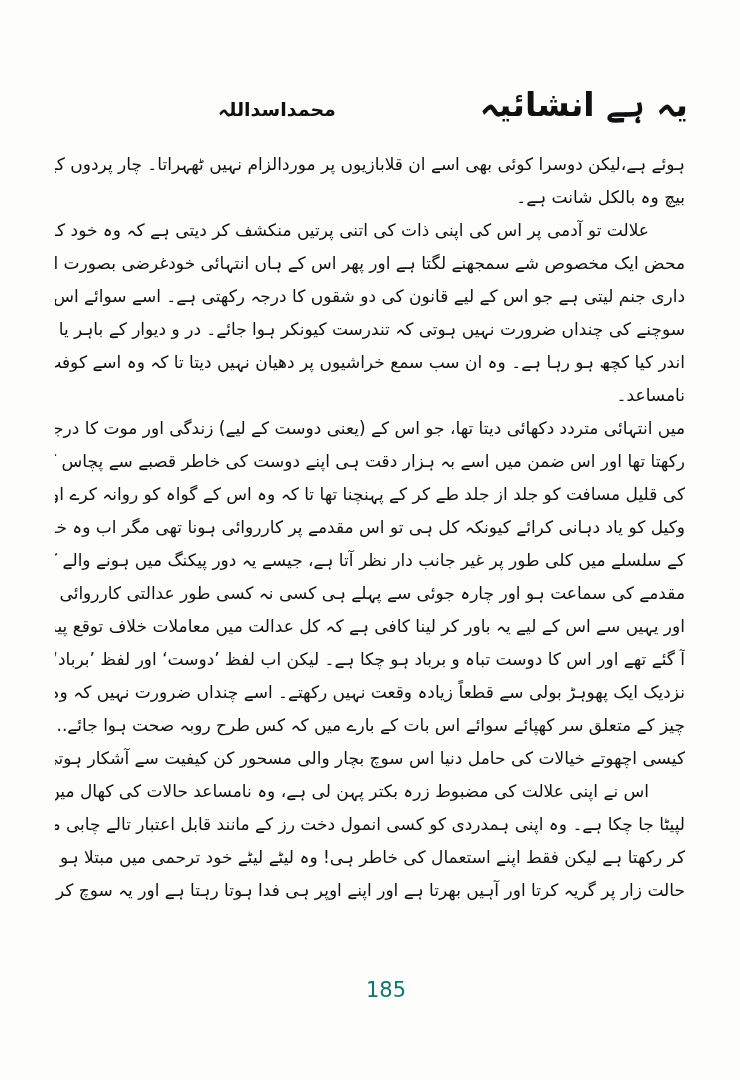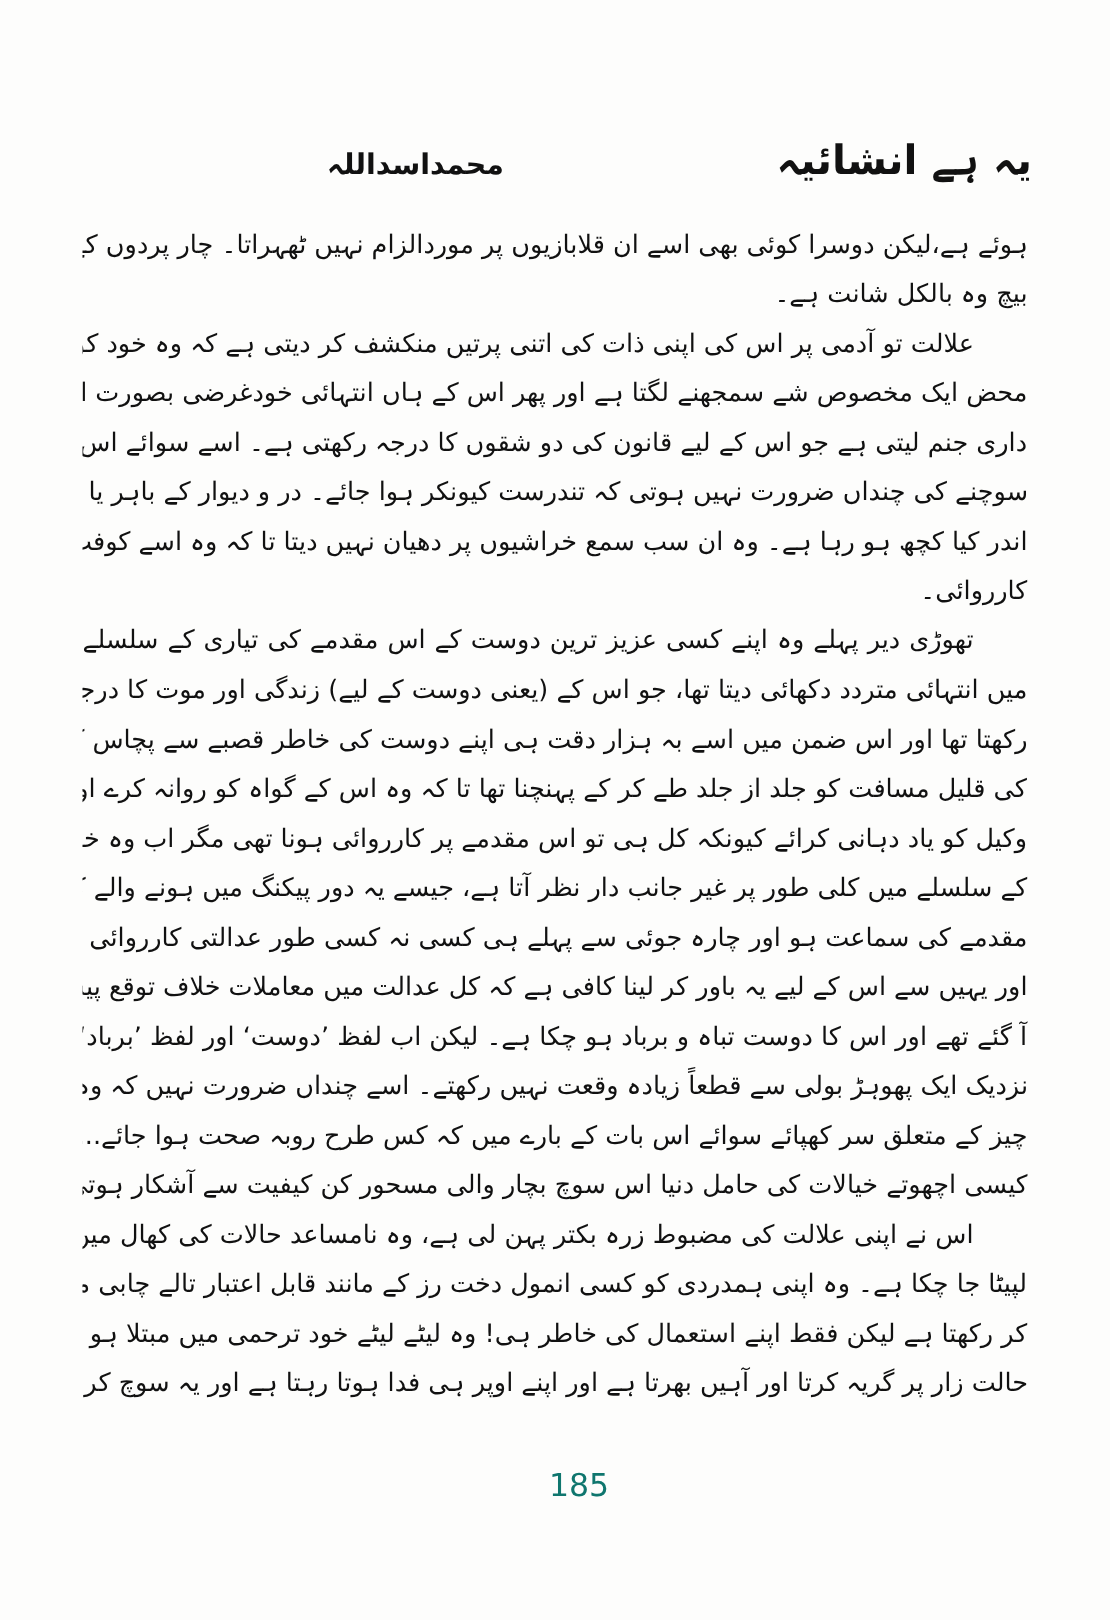--- a/index.html
+++ b/index.html
@@ -15,21 +15,21 @@
     color: #111;
   }
   .header {
     display: flex;
     direction: rtl;
     justify-content: space-between;
     align-items: baseline;
     padding: 70px 52px 0 218px;
   }
   .book-title {
-    font-size: 27px;
+    font-size: 33px;
     font-weight: bold;
     direction: rtl;
     white-space: nowrap;
     letter-spacing: -0.5px;
   }
   .author-name {
     font-size: 19px;
     font-weight: bold;
     direction: rtl;
     white-space: nowrap;
@@ -83,25 +83,24 @@
       <div class="line">ہوئے ہے،لیکن دوسرا کوئی بھی اسے ان قلابازیوں پر موردالزام نہیں ٹھہراتا۔ چار پردوں کے</div>
       <div class="line para-end">بیچ وہ بالکل شانت ہے۔</div>
     </div>
 
     <div class="para">
       <div class="line indent">علالت تو آدمی پر اس کی اپنی ذات کی اتنی پرتیں منکشف کر دیتی ہے کہ وہ خود کو بھی</div>
       <div class="line">محض ایک مخصوص شے سمجھنے لگتا ہے اور پھر اس کے ہاں انتہائی خودغرضی بصورت اکلوتی ذمہ</div>
       <div class="line">داری جنم لیتی ہے جو اس کے لیے قانون کی دو شقوں کا درجہ رکھتی ہے۔ اسے سوائے اس کے کچھ</div>
       <div class="line">سوچنے کی چنداں ضرورت نہیں ہوتی کہ تندرست کیونکر ہوا جائے۔ در و دیوار کے باہر یا ان کے</div>
       <div class="line">اندر کیا کچھ ہو رہا ہے۔ وہ ان سب سمع خراشیوں پر دھیان نہیں دیتا تا کہ وہ اسے کوفت نہ</div>
-      <div class="line para-end">کارروائی۔</div>
+      <div class="line para-end">نامساعد۔</div>
     </div>
 
     <div class="para">
-      <div class="line indent">تھوڑی دیر پہلے وہ اپنے کسی عزیز ترین دوست کے اس مقدمے کی تیاری کے سلسلے</div>
       <div class="line">میں انتہائی متردد دکھائی دیتا تھا، جو اس کے (یعنی دوست کے لیے) زندگی اور موت کا درجہ</div>
       <div class="line">رکھتا تھا اور اس ضمن میں اسے بہ ہزار دقت ہی اپنے دوست کی خاطر قصبے سے پچاس کلومیٹر تک</div>
       <div class="line">کی قلیل مسافت کو جلد از جلد طے کر کے پہنچنا تھا تا کہ وہ اس کے گواہ کو روانہ کرے اور اس کے</div>
       <div class="line">وکیل کو یاد دہانی کرائے کیونکہ کل ہی تو اس مقدمے پر کارروائی ہونا تھی مگر اب وہ خود اس مقدمے</div>
       <div class="line">کے سلسلے میں کلی طور پر غیر جانب دار نظر آتا ہے، جیسے یہ دور پیکنگ میں ہونے والے کسی</div>
       <div class="line">مقدمے کی سماعت ہو اور چارہ جوئی سے پہلے ہی کسی نہ کسی طور عدالتی کارروائی کے سلسلے میں یہ</div>
       <div class="line">اور یہیں سے اس کے لیے یہ باور کر لینا کافی ہے کہ کل عدالت میں معاملات خلاف توقع پیش</div>
       <div class="line">آ گئے تھے اور اس کا دوست تباہ و برباد ہو چکا ہے۔ لیکن اب لفظ ’دوست‘ اور لفظ ’برباد‘ اس کے</div>
       <div class="line">نزدیک ایک پھوہڑ بولی سے قطعاً زیادہ وقعت نہیں رکھتے۔ اسے چنداں ضرورت نہیں کہ وہ کسی</div>
       <div class="line">چیز کے متعلق سر کھپائے سوائے اس بات کے بارے میں کہ کس طرح روبہ صحت ہوا جائے...</div>

